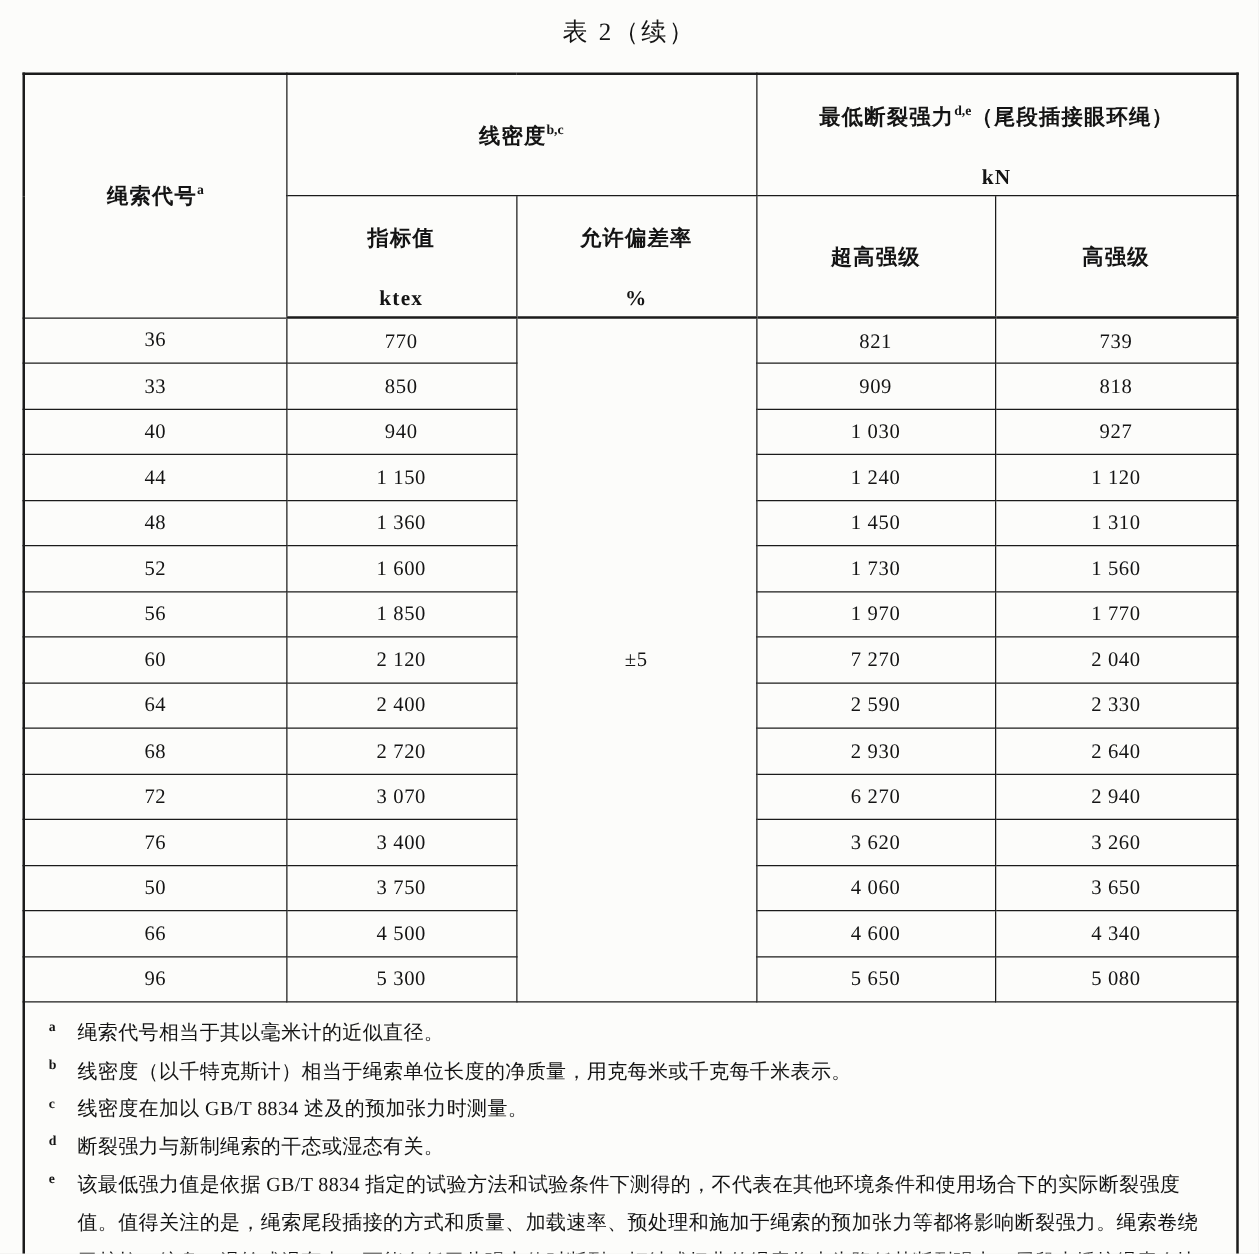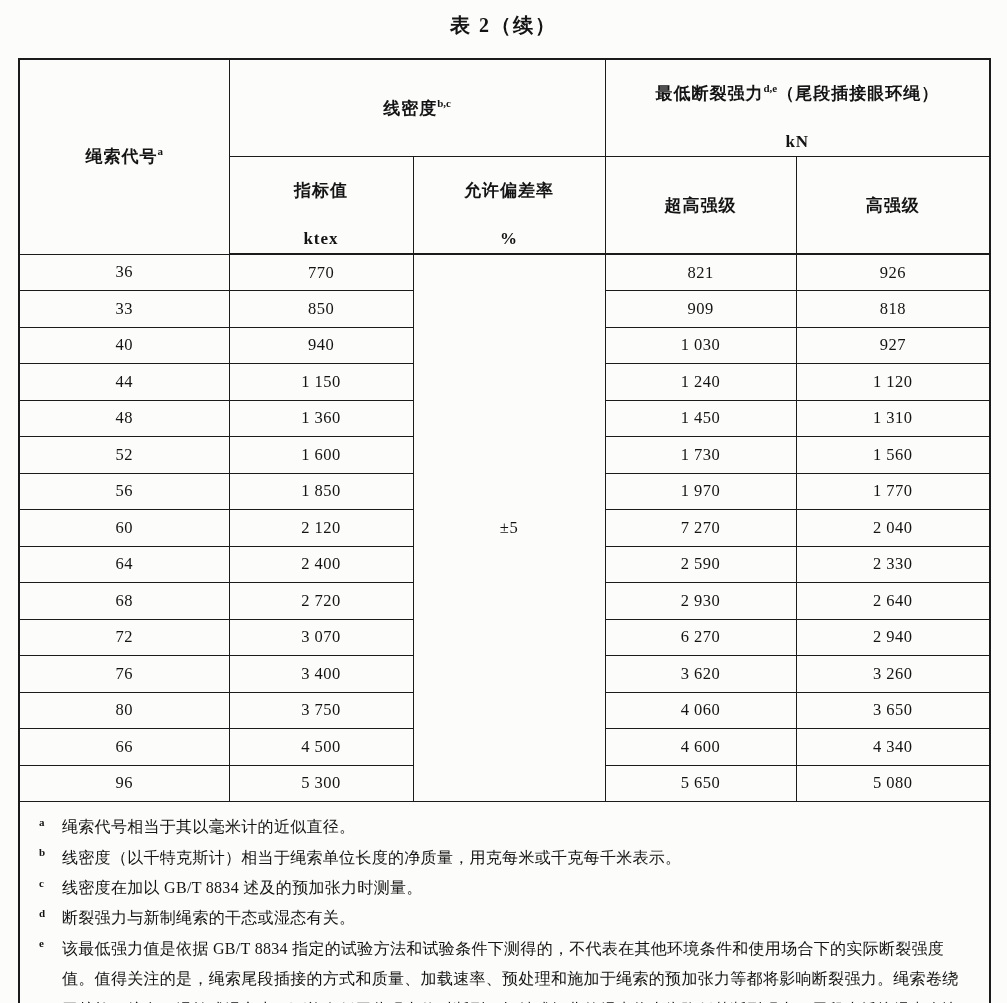--- a/index.html
+++ b/index.html
@@ -10,21 +10,21 @@
     width: 1007px;
     height: 1003px;
     background: #fcfcfa;
     color: #141414;
     overflow: hidden;
   }
   .doc-title {
     text-align: center;
     padding-top: 12px;
     font-size: 20px;
-    font-weight: bold;
+    font-weight: normal;
     letter-spacing: 2px;
   }
   table.spec {
     position: absolute;
     left: 18px;
     top: 58px;
     width: 971px;
     border-collapse: collapse;
     table-layout: fixed;
     background: #fcfcfa;
@@ -114,21 +114,21 @@
         <th>超高强级</th>
         <th>高强级</th>
       </tr>
     </thead>
     <tbody id="table-body">
         <tr>
           <td>36</td>
           <td>770</td>
           <td rowspan="15">±5</td>
           <td>821</td>
-          <td>926</td>
+          <td>739</td>
         </tr>
         <tr>
           <td>33</td>
           <td>850</td>
           <td>909</td>
           <td>818</td>
         </tr>
         <tr>
           <td>40</td>
           <td>940</td>
@@ -183,21 +183,21 @@
           <td>6 270</td>
           <td>2 940</td>
         </tr>
         <tr>
           <td>76</td>
           <td>3 400</td>
           <td>3 620</td>
           <td>3 260</td>
         </tr>
         <tr>
-          <td>80</td>
+          <td>50</td>
           <td>3 750</td>
           <td>4 060</td>
           <td>3 650</td>
         </tr>
         <tr>
           <td>66</td>
           <td>4 500</td>
           <td>4 600</td>
           <td>4 340</td>
         </tr>

